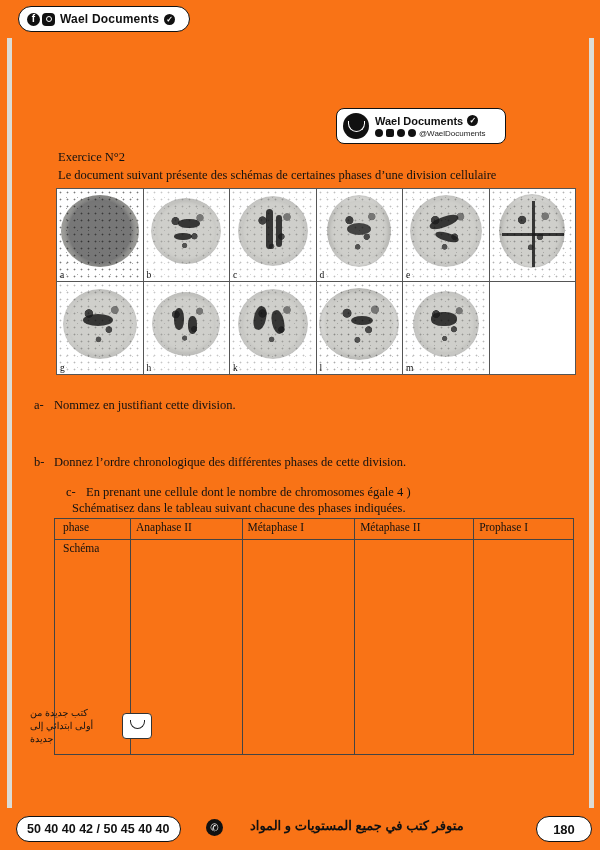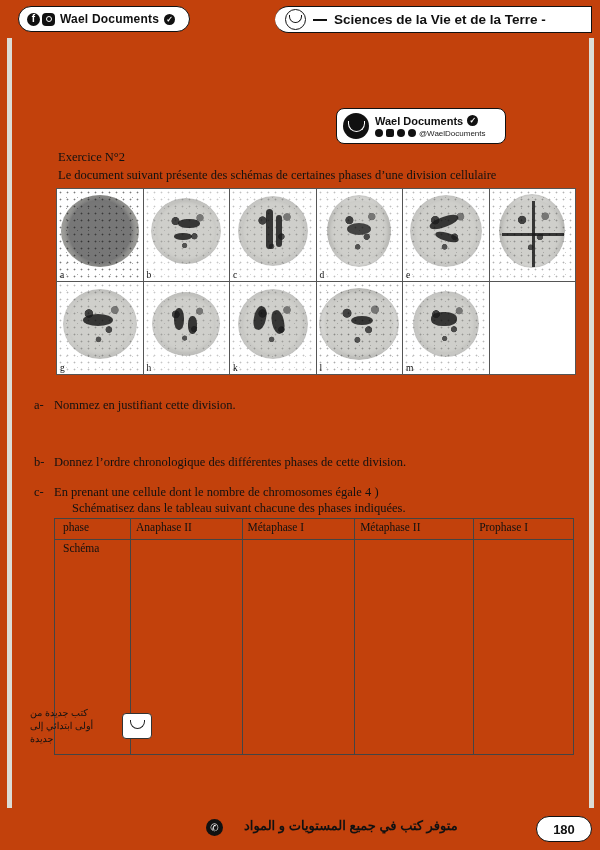--- a/index.html
+++ b/index.html
@@ -10,21 +10,21 @@
     width: 600px;
     height: 850px;
     background: #ffffff;
     font-family: "Liberation Serif", serif;
     overflow: hidden;
     position: relative;
   }
   .page {
     position: absolute;
     inset: 0;
-    background: #c2410c;
+    background: #f97316;
   }
 
   
   .top-bar {
     position: absolute;
     top: 6px;
     left: 10px;
     right: 8px;
     height: 26px;
   }
@@ -387,21 +387,21 @@
     height: 17px;
     border-radius: 50%;
     background: #111;
     color: #fff;
     font-size: 10px;
     text-align: center;
     line-height: 17px;
   }
   .ar-footer {
     position: absolute;
-    left: 234px;
+    left: 240px;
     top: 2px;
     font: 700 13px "Liberation Sans", sans-serif;
     color: #111;
     direction: rtl;
   }
   .page-num {
     position: absolute;
     right: 0;
     top: 0;
     height: 24px;
@@ -422,25 +422,20 @@
 <div class="page">
 
   <div class="top-bar">
     <div class="brand-pill">
       <span class="social">
         <span class="circle-ico fb"></span>
         <span class="circle-ico ig"></span>
       </span>
       <span class="bname">Wael Documents</span>
       <span class="verified">✓</span>
-    </div>
-    <div class="title-pill">
-      <span class="logo-mark"></span>
-      <span class="dash"></span>
-      <span class="ttxt">Sciences de la Vie et de la Terre -</span>
     </div>
   </div>
 
   <div class="rail left"></div>
   <div class="rail right"></div>
 
   <div class="stamp">
     <span class="mark"></span>
     <span class="st-txt">
       <span class="l1">
@@ -543,21 +538,21 @@
     </div>
 
   </div>
 
   <div class="q" style="top:455px;">
     <span class="mk">b-</span><span>Donnez l’ordre chronologique des différentes phases de cette division.</span>
   </div>
   <div class="q" style="top:398px;">
     <span class="mk">a-</span><span>Nommez en justifiant cette division.</span>
   </div>
-  <div class="q" style="top:485px;">
+  <div class="q" style="top:485px;margin-left:32px;">
     <span class="mk">c-</span><span>En prenant une cellule dont le nombre de chromosomes égale 4 )</span>
   </div>
   <div class="q2" style="top:501px;">Schématisez  dans le tableau suivant chacune des phases  indiquées.</div>
 
   <table class="tbl">
     <tbody>
         <tr class="hrow">
       <td class="c0">phase</td>
       <td>Anaphase II</td>
       <td>Métaphase I</td>
@@ -576,18 +571,21 @@
 
   <div class="tbl-wm">
     <span class="mark2"></span>
     <span class="ar">
       <span style="display:block">كتب جديدة من</span>
       <span style="display:block">أولى ابتدائي إلى جديدة</span>
     </span>
   </div>
 
   <div class="footer">
+    <div class="phone-pill">
+      <span>50 40 40 42 / 50 45 40 40</span>
+    </div>
     <div class="phone-ico">✆</div>
     <div class="ar-footer">متوفر كتب في جميع المستويات و المواد</div>
     <div class="page-num">180</div>
   </div>
 
 </div>
 
 </body></html>

